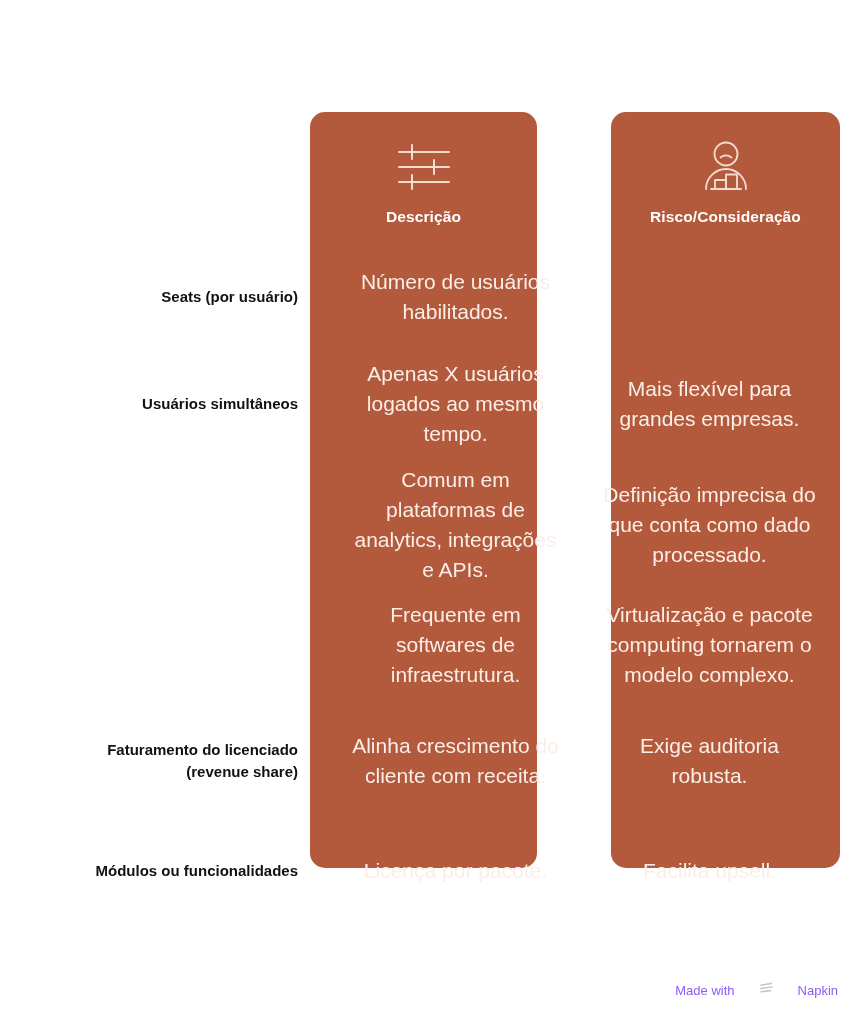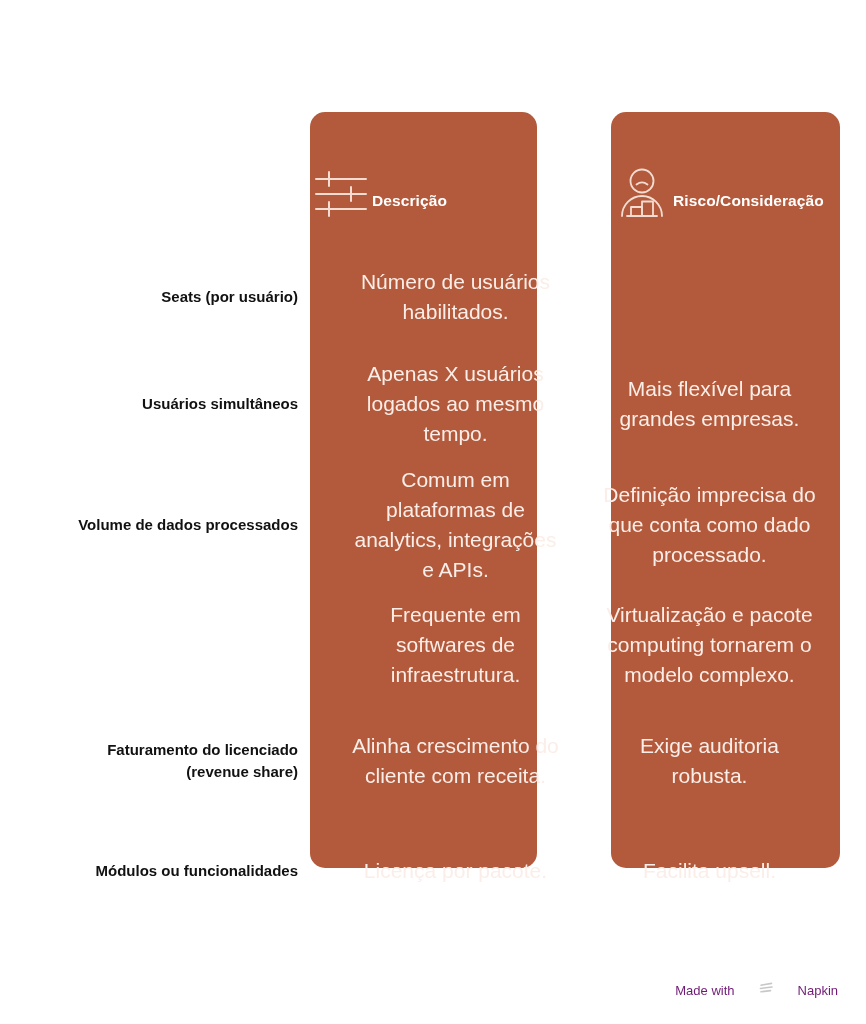--- a/index.html
+++ b/index.html
@@ -37,21 +37,21 @@
   #col-card-1 { left: 563px; width: 229px; margin-left: 48px; }
 
   
   .col-header {
     position: absolute;
     left: 0;
     top: 0;
     width: 100%;
     height: 136px;
     display: flex;
-    flex-direction: row;
+    flex-direction: column;
     align-items: center;
     justify-content: flex-start;
     padding-top: 28px;
     box-sizing: border-box;
   }
   .col-icon {
     width: 62px;
     height: 54px;
     display: flex;
     align-items: center;
@@ -109,21 +109,21 @@
   .row-cell.c1 { left: 571px; width: 213px; }
 
   
   #watermark {
     position: absolute;
     right: 28px;
     bottom: 26px;
     display: flex;
     align-items: center;
     gap: 24px;
-    color: #701a75;
+    color: #8b5cf6;
     font-size: 13px;
     font-family: "Liberation Sans", sans-serif;
     white-space: nowrap;
   }
   #watermark .wm-logo { display: block; }
 </style>
 </head>
 <body>
 
 <div id="diagram">
@@ -167,21 +167,20 @@
       <div class="row-cell c0">Número de usuários habilitados.</div>
     </div>
 
     <div class="grid-row" style="height:118px">
       <div class="row-label">Usuários simultâneos</div>
       <div class="row-cell c1">Mais flexível para grandes empresas.</div>
       <div class="row-cell c0">Apenas X usuários logados ao mesmo tempo.</div>
     </div>
 
     <div class="grid-row" style="height:124px">
-      <div class="row-label">Volume de dados processados</div>
       <div class="row-cell c0">Comum em plataformas de analytics, integrações e APIs.</div>
       <div class="row-cell c1">Definição imprecisa do que conta como dado processado.</div>
     </div>
 
     <div class="grid-row" style="height:116px">
       <div class="row-cell c0">Frequente em softwares de infraestrutura.</div>
       <div class="row-cell c1">Virtualização e pacote computing tornarem o modelo complexo.</div>
     </div>
 
     <div class="grid-row" style="height:115px">

